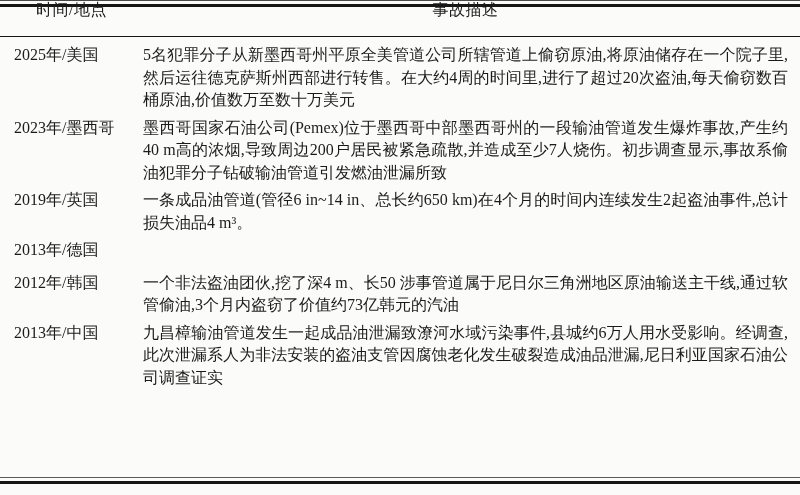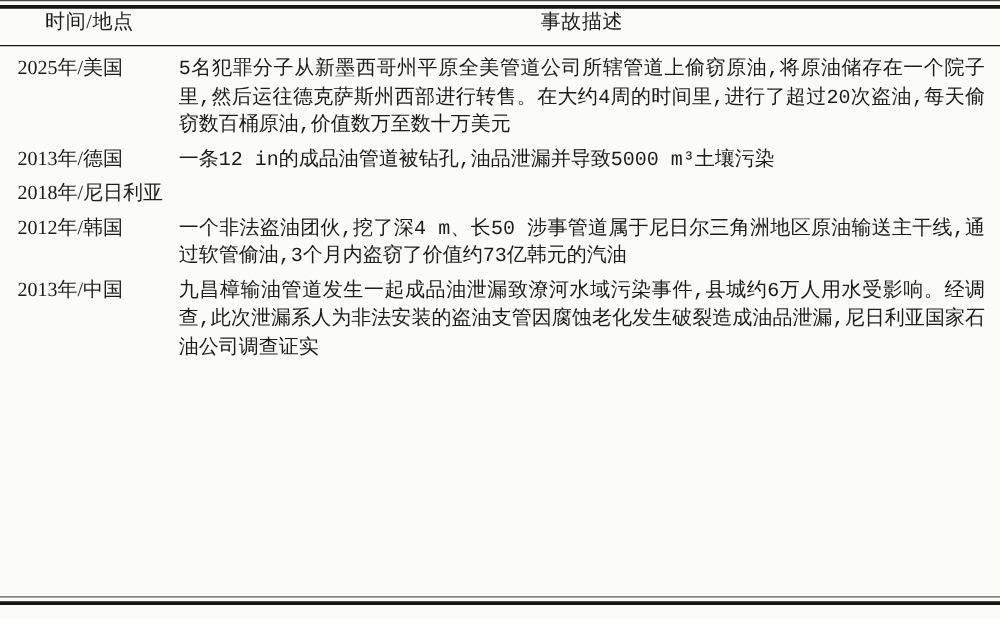--- a/index.html
+++ b/index.html
@@ -28,21 +28,21 @@
   .rule-bottom-thin { top: 477px; height: 1px;  background: #5a5a5a; }
   .rule-bottom-thick{ top: 481px; height: 3px;  }
 
   .header-row {
     position: absolute;
     top: 7px;
     left: 0;
     right: 0;
     height: 14px;
     display: flex;
-    align-items: flex-start;
+    align-items: flex-end;
   }
   .header-cell {
     font-size: 16px;
     text-align: center;
     letter-spacing: 0.5px;
   }
   .header-cell.col-time { flex: 0 0 143px; }
   .header-cell.col-desc { flex: 1; padding-right: 12px; }
 
   .tbody {
@@ -61,21 +61,20 @@
   .cell-time {
     flex: 0 0 129px;
     padding-left: 14px;
     box-sizing: content-box;
     white-space: nowrap;
   }
   .cell-desc {
     flex: 1;
     padding-right: 12px;
     text-align: justify;
-    font-family: Liberation Mono, monospace;
   }
 </style>
 </head>
 <body>
 
 <div class="page">
 
   <div class="rule rule-top-outer"></div>
   <div class="rule rule-top-thick"></div>
 
@@ -86,29 +85,35 @@
 
   <div class="rule rule-header"></div>
 
   <div class="tbody">
 
     <div class="row">
       <div class="cell-time">2025年/美国</div>
       <div class="cell-desc">5名犯罪分子从新墨西哥州平原全美管道公司所辖管道上偷窃原油,将原油储存在一个院子里,然后运往德克萨斯州西部进行转售。在大约4周的时间里,进行了超过20次盗油,每天偷窃数百桶原油,价值数万至数十万美元</div>
     </div>
 
+    <div class="row">
+      <div class="cell-time">2023年/墨西哥</div>
+      <div class="cell-desc">墨西哥国家石油公司(Pemex)位于墨西哥中部墨西哥州的一段输油管道发生爆炸事故,产生约40 m高的浓烟,导致周边200户居民被紧急疏散,并造成至少7人烧伤。初步调查显示,事故系偷油犯罪分子钻破输油管道引发燃油泄漏所致</div>
+    </div>
 
+    <div class="row">
+      <div class="cell-time">2019年/英国</div>
+      <div class="cell-desc">一条成品油管道(管径6 in~14 in、总长约650 km)在4个月的时间内连续发生2起盗油事件,总计损失油品4 m³。</div>
+    </div>
 
     <div class="row">
       <div class="cell-time">2013年/德国</div>
-      <div class="cell-desc">一条12 in的成品油管道被钻孔,油品泄漏并导致5000 m³土壤污染</div>
     </div>
 
     <div class="row">
-      <div class="cell-time">2018年/尼日利亚</div>
     </div>
 
     <div class="row">
       <div class="cell-time">2012年/韩国</div>
       <div class="cell-desc">一个非法盗油团伙,挖了深4 m、长50 涉事管道属于尼日尔三角洲地区原油输送主干线,通过软管偷油,3个月内盗窃了价值约73亿韩元的汽油</div>
     </div>
 
     <div class="row">
       <div class="cell-time">2013年/中国</div>
       <div class="cell-desc">九昌樟输油管道发生一起成品油泄漏致潦河水域污染事件,县城约6万人用水受影响。经调查,此次泄漏系人为非法安装的盗油支管因腐蚀老化发生破裂造成油品泄漏,尼日利亚国家石油公司调查证实</div>

